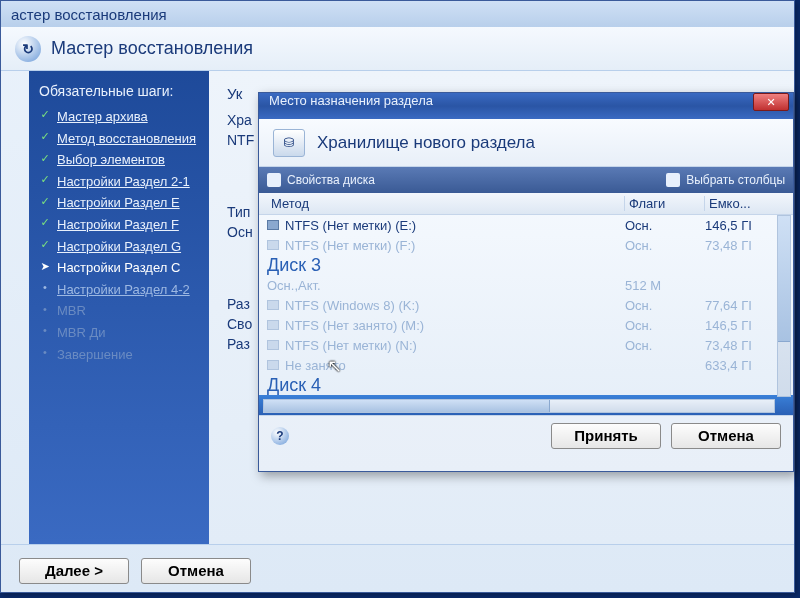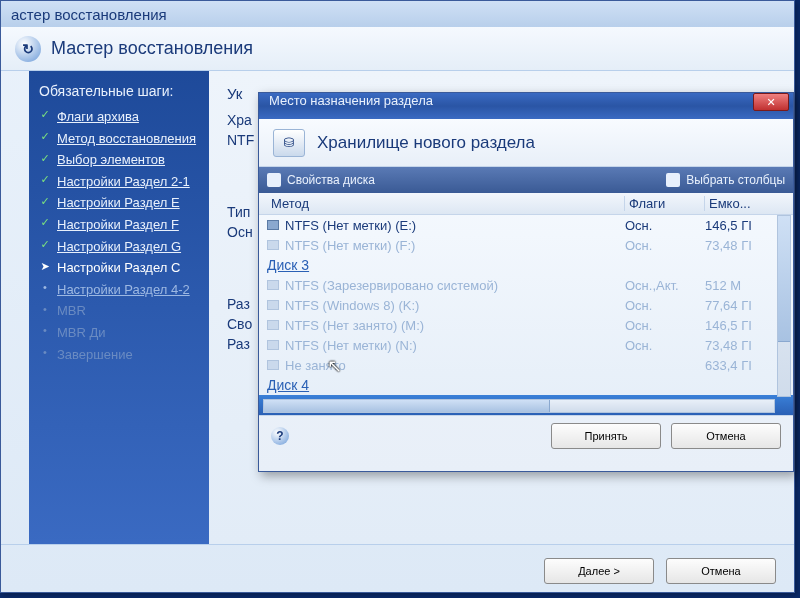--- a/index.html
+++ b/index.html
@@ -77,31 +77,32 @@
     color: #1a3a7a;
     font-size: 14px;
     position: relative;
   }
   .main-panel .heading { font-size: 15px; margin-bottom: 10px; }
   .main-panel .line { margin: 4px 0; }
 
   .wizard-footer {
     height: 52px;
     border-top: 1px solid #b8cfeb;
-    display: flex; justify-content: flex-end; align-items: center;
+    display: flex; align-items: center;
     padding: 0 18px; gap: 12px;
   }
   button.win {
     min-width: 110px; height: 26px;
     background: linear-gradient(180deg, #fdfdfd 0%, #e6e6e6 100%);
     border: 1px solid #8a8a8a;
     border-radius: 3px;
-    font-size: 11px;
+    font-size: 15px;
     cursor: pointer;
     padding: 0 14px;
+    font-weight: bold;
   }
 
   
   .dialog {
     position: absolute;
     left: 258px; top: 92px;
     width: 536px; height: 380px;
     background: linear-gradient(180deg, #f2f6fc 0%, #e8eff8 100%);
     border: 1px solid #3a5a9a;
     box-shadow: 3px 4px 10px rgba(0,0,0,0.35);
@@ -173,21 +174,21 @@
   .list-row { height: 20px; color: #1a3a7a; }
   .list-row .p { display:flex; align-items:center; gap:6px; }
   .list-row .p .disk-ic { width:12px; height:10px; background:#8aa8cf; border:1px solid #5a7aa5; }
   .list-row.faded { color: #9ab4d6; }
   .list-row.faded .disk-ic { background:#cad9ec; border-color:#b0c4de; }
   .list-row.selected {
     background: linear-gradient(180deg,#3a80d8,#2a60b5);
     color: #fff;
   }
   .list-row.selected .disk-ic { background:#d8e8fc; border-color:#fff; }
-  .group-row { padding: 2px 8px; color:#2a60b5; font-size:14px; height:20px; display:flex; align-items:center;text-decoration:underline; }
+  .group-row { padding: 2px 8px; color:#2a60b5; font-size:18px; height:20px; display:flex; align-items:center; }
   .list .scrollbar-h {
     position:absolute; left:4px; right:18px; bottom:2px; height:14px;
     background: linear-gradient(180deg,#e8eff8,#d0dceb);
     border:1px solid #b0c4de;
   }
   .list .scrollbar-h .thumb {
     position:absolute; left:0; top:0; bottom:0; width:56%;
     background: linear-gradient(180deg,#cfe0f5,#a8c2e2);
     border-right:1px solid #8aa8cf;
   }
@@ -233,21 +234,21 @@
   <div class="wizard-header">
     <span class="hicon">↻</span>
     <span>Мастер восстановления</span>
   </div>
   <div class="wizard-body">
     <div class="sidebar">
       <div class="steps-title">Обязательные шаги:</div>
       <div id="steps">
           <div class="step done">
             <span class="bullet">✓</span>
-            <span class="label">Флаги архива</span>
+            <span class="label">Мастер архива</span>
           </div>
           <div class="step done">
             <span class="bullet">✓</span>
             <span class="label">Метод восстановления</span>
           </div>
           <div class="step done">
             <span class="bullet">✓</span>
             <span class="label">Выбор элементов</span>
           </div>
           <div class="step done">
@@ -344,24 +345,20 @@
         <div class="list-row faded">
           <div class="p">
             <span class="disk-ic"></span>
             <span>NTFS (Нет метки) (F:)</span>
           </div>
           <div>Осн.</div>
           <div>73,48 ГI</div>
         </div>
         <div class="group-row">Диск 3</div>
         <div class="list-row faded">
-          <div class="p">
-            <span class="disk-ic"></span>
-            <span>NTFS (Зарезервировано системой)</span>
-          </div>
           <div>Осн.,Акт.</div>
           <div>512 М</div>
         </div>
         <div class="list-row faded">
           <div class="p">
             <span class="disk-ic"></span>
             <span>NTFS (Windows 8) (K:)</span>
           </div>
           <div>Осн.</div>
           <div>77,64 ГI</div>

